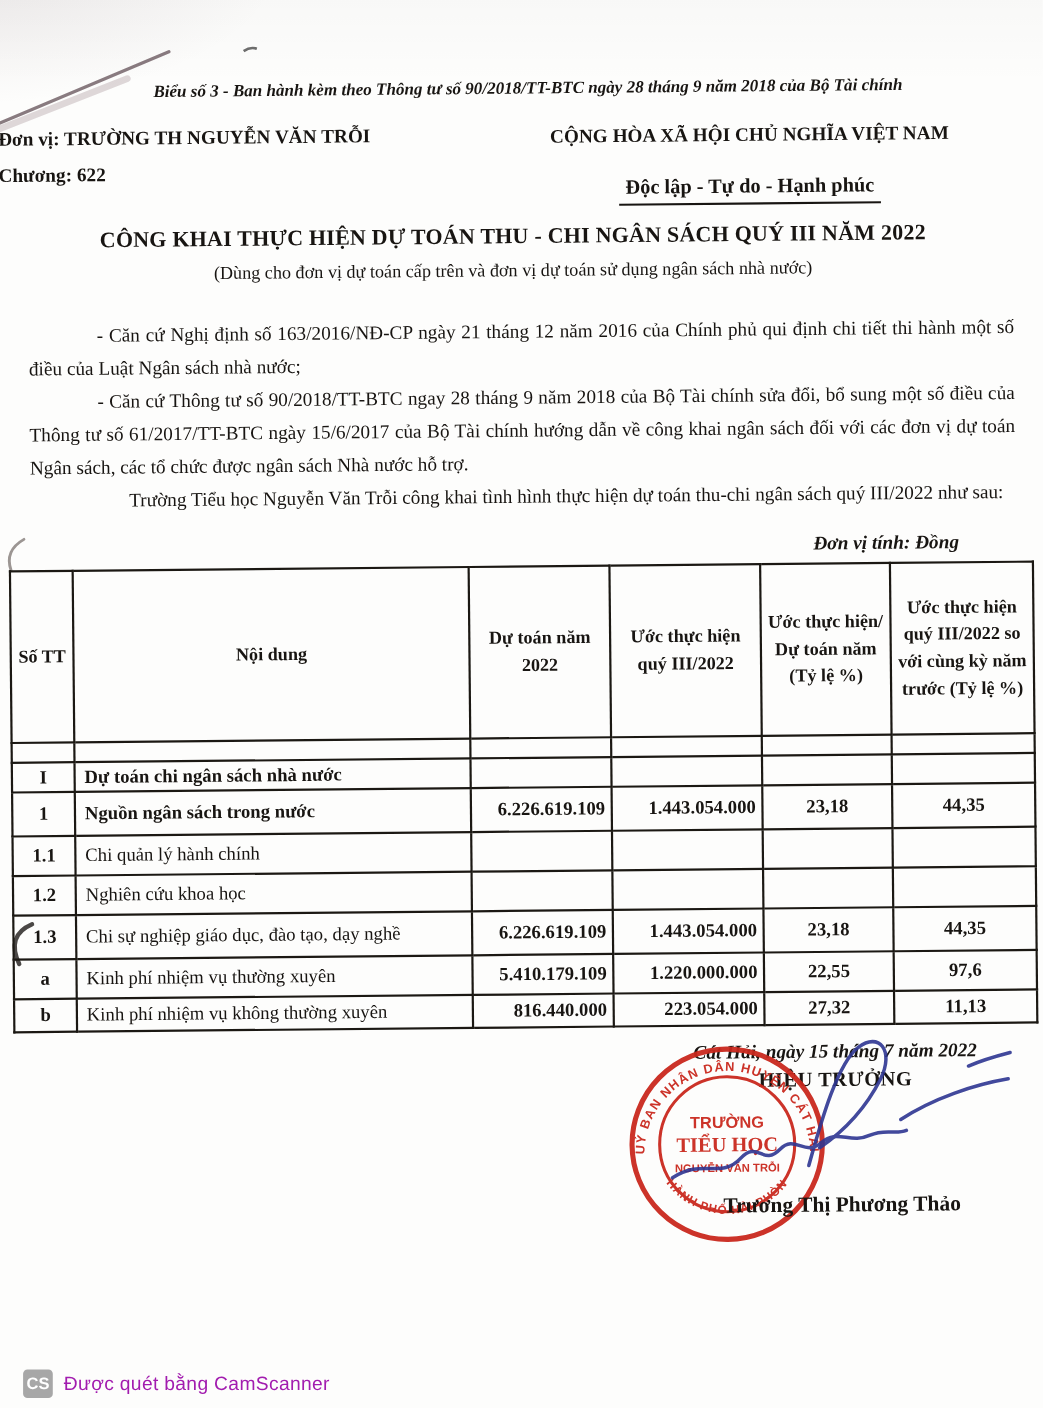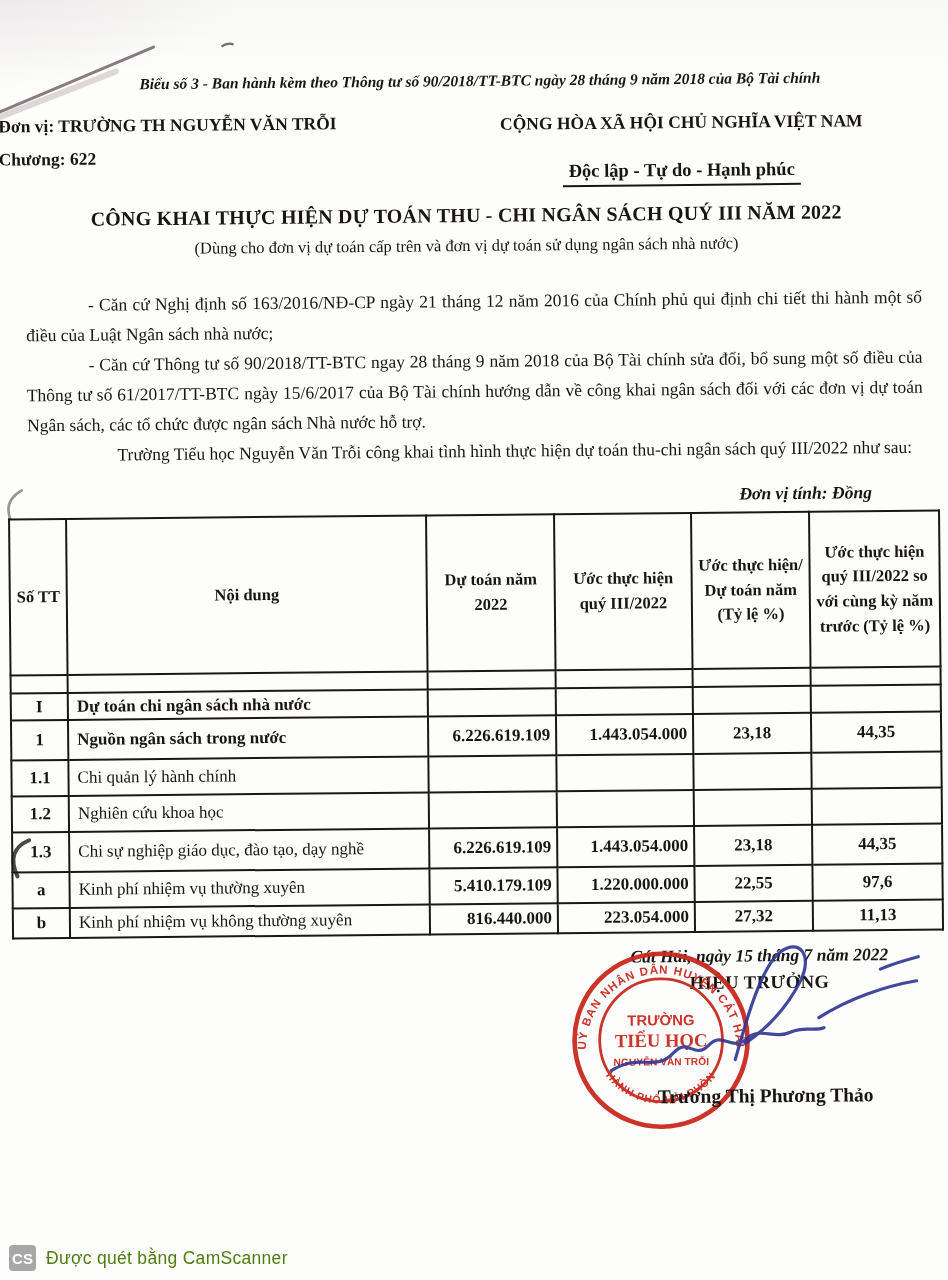--- a/index.html
+++ b/index.html
@@ -45,22 +45,22 @@
   .sig-date{font-style:italic;font-weight:bold;font-size:17.5px;}
   .sig-title{font-weight:bold;font-size:18.5px;margin-top:6px;letter-spacing:.5px;}
   .sig-name{position:absolute;left:585px;top:1088px;width:350px;text-align:center;
     font-weight:bold;font-size:19.5px;}
   .stamp{position:absolute;left:563px;top:949px;width:186px;height:186px;opacity:.94;}
   .signature-ink{position:absolute;left:578px;top:942px;width:345px;height:175px;opacity:.9;}
   .artifact{position:absolute;pointer-events:none;}
   .footer{position:absolute;left:9px;top:1245px;display:flex;align-items:center;gap:10px;
     font-family:"Liberation Sans","DejaVu Sans",sans-serif;}
   .cs-icon{width:27px;height:26px;background:#a7a7a7;border-radius:4px;color:#ffffff;
-    font-weight:bold;font-size:15px;display:flex;align-items:center;justify-content:center;}
-  .cs-text{color:#4d7c0f;font-size:17.5px;letter-spacing:.3px;text-align:right;}
+    font-weight:bold;font-size:15px;display:flex;align-items:center;justify-content:center;margin-left:12px;}
+  .cs-text{color:#a21caf;font-size:17.5px;letter-spacing:.3px;text-align:right;}
 </style>
 </head>
 <body>
 
 <div id="doc">
 
   <svg class="artifact" style="left:0;top:30px;width:300px;height:100px" viewBox="0 0 300 100">
     <path d="M2,78 L158,14" stroke="#6b5a60" stroke-width="3" fill="none" stroke-linecap="round" opacity=".8"></path>
     <path d="M0,84 L120,38" stroke="#b9a8ad" stroke-width="6" fill="none" stroke-linecap="round" opacity=".45"></path>
     <path d="M226,14 q6,-4 12,-2" stroke="#4a4a4a" stroke-width="2.4" fill="none" opacity=".8"></path>

